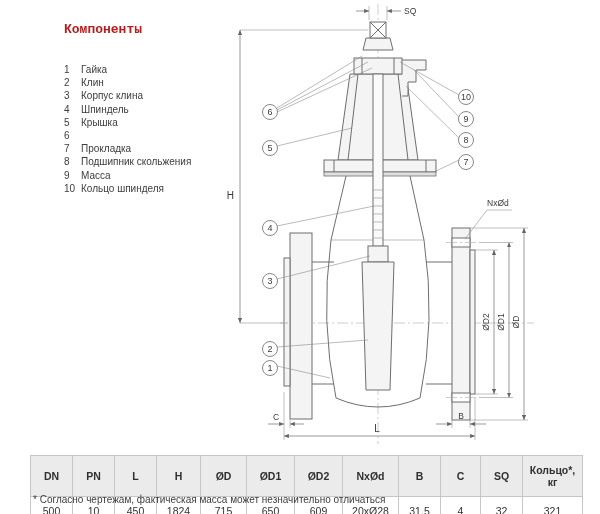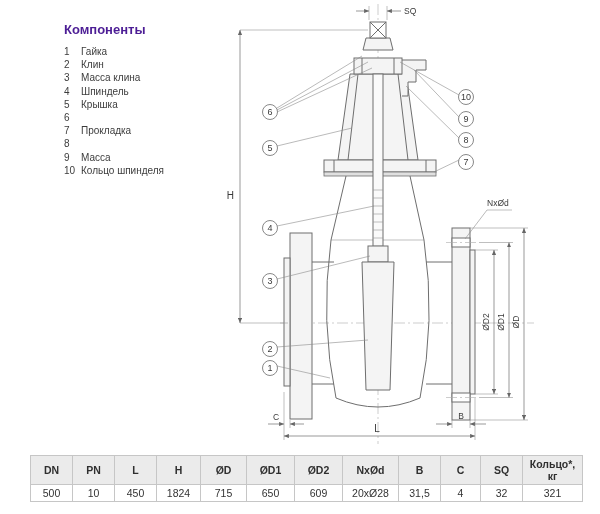--- a/index.html
+++ b/index.html
@@ -8,21 +8,21 @@
     background:#ffffff;
     font-family:"Liberation Sans", sans-serif;
     position:relative;
     overflow:hidden;
     color:#3a3a3a;
   }
   .page { position:absolute; inset:0; background:#fff; }
 
   
   .components { position:absolute; left:64px; top:22px; width:200px; }
-  .components h2 { font-size:13px; font-weight:bold; color:#4c1d95; margin-bottom:8px; }
+  .components h2 { font-size:13px; font-weight:bold; color:#b91c1c; margin-bottom:26px;font-family:Liberation Mono, monospace; }
   .comp-row { display:flex; font-size:10px; line-height:13.2px; color:#3c3c3c; }
   .comp-num { width:17px; flex:none; }
 
   
   .drawing-svg { position:absolute; left:0; top:0; }
   .part  { fill:#f4f4f4; stroke:#6e6e6e; stroke-width:1; }
   .partw { fill:#ffffff; stroke:#6e6e6e; stroke-width:1; }
   .part2 { fill:#e0e0e0; stroke:#6e6e6e; stroke-width:0.8; }
   .ln    { stroke:#6e6e6e; stroke-width:1; fill:none; }
   .thin  { stroke:#949494; stroke-width:0.6; fill:none; }
@@ -34,21 +34,21 @@
   .dt    { font-size:10px; fill:#3a3a3a; }
   .dts   { font-size:8.5px; fill:#3a3a3a; }
   svg text { font-family:"Liberation Sans", sans-serif; }
 
   
   .dim-table {
     position:absolute; left:30px; top:455px; width:552px;
     border-collapse:collapse; table-layout:fixed;
     font-size:10.5px; color:#333; text-align:center;
   }
-  .dim-table th, .dim-table td { border:1px solid #c6c6c6; padding:2px 1px; height:17px; font-weight:normal; }
+  .dim-table th, .dim-table td { border:1px solid #c6c6c6; padding:8px 1px; height:17px; font-weight:normal; }
   .dim-table th { background:#ebebeb; font-weight:bold; color:#2f2f2f; }
 
   .footnote { position:absolute; left:33px; top:494px; font-size:10px; color:#3c3c3c; }
 </style>
 </head>
 <body>
 
 <div class="page">
 
   <div class="components">
@@ -56,39 +56,40 @@
     <div class="comp-row">
         <span class="comp-num">1</span>
         <span>Гайка</span>
       </div>
     <div class="comp-row">
         <span class="comp-num">2</span>
         <span>Клин</span>
       </div>
     <div class="comp-row">
         <span class="comp-num">3</span>
-        <span>Масса клина</span>
+        <span>Корпус клина</span>
       </div>
     <div class="comp-row">
         <span class="comp-num">4</span>
         <span>Шпиндель</span>
       </div>
     <div class="comp-row">
         <span class="comp-num">5</span>
         <span>Крышка</span>
       </div>
     <div class="comp-row">
         <span class="comp-num">6</span>
       </div>
     <div class="comp-row">
         <span class="comp-num">7</span>
         <span>Прокладка</span>
       </div>
     <div class="comp-row">
         <span class="comp-num">8</span>
+        <span>Подшипник скольжения</span>
       </div>
     <div class="comp-row">
         <span class="comp-num">9</span>
         <span>Масса</span>
       </div>
     <div class="comp-row">
         <span class="comp-num">10</span>
         <span>Кольцо шпинделя</span>
       </div>
   </div>
@@ -330,14 +331,15 @@
         <td>609</td>
         <td>20xØ28</td>
         <td>31,5</td>
         <td>4</td>
         <td>32</td>
         <td>321</td>
       </tr>
     </tbody>
   </table>
 
+  <div class="footnote">* Согласно чертежам, фактическая масса может незначительно отличаться</div>
 
 </div>
 
 </body></html>

